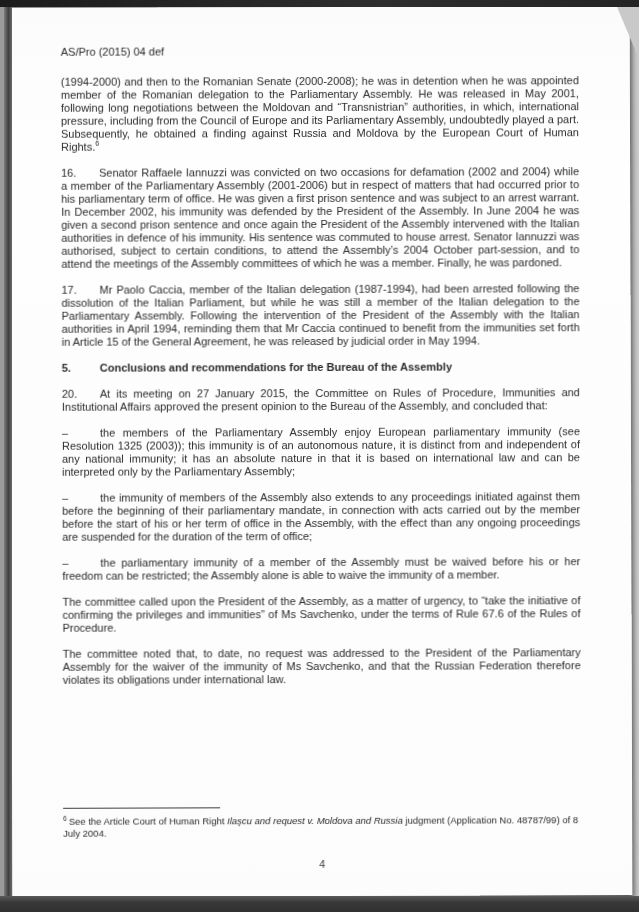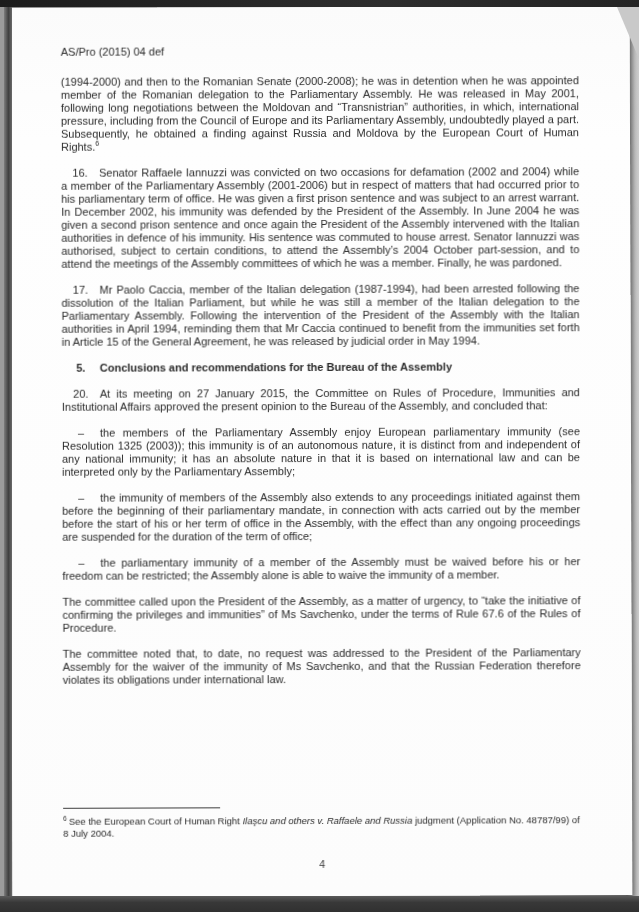--- a/index.html
+++ b/index.html
@@ -54,21 +54,21 @@
   }
   .content {
     position: absolute; left: 51px; top: 38px; width: 518px;
     font-size: 11px; line-height: 13px;
     text-align: justify;
   }
   .doc-ref { margin: 0 0 17px 0; text-align: left; }
   p.para { margin: 0 0 13px 0; }
   .num {
     display: inline-block; width: 38px;
-    text-align: center; vertical-align: top;
+    text-align: left; vertical-align: top;
   }
   .heading { font-weight: bold; margin: 2px 0 14px 0; text-align: left; }
   sup.fn-ref { font-size: 7px; line-height: 0; vertical-align: super; }
   .footnote {
     position: absolute; left: 51px; top: 800px; width: 518px;
     font-size: 9.5px; line-height: 11.5px; text-align: left;
   }
   .fn-rule {
     width: 157px; height: 0;
     border-top: 1.4px solid #3c3c3c;
@@ -114,21 +114,21 @@
       <p class="para"><span class="num">–</span><span>the parliamentary immunity of a member of the Assembly must be waived before his or her freedom can be restricted; the Assembly alone is able to waive the immunity of a member.</span></p>
 
       <p class="para">The committee called upon the President of the Assembly, as a matter of urgency, to “take the initiative of confirming the privileges and immunities” of Ms Savchenko, under the terms of Rule 67.6 of the Rules of Procedure.</p>
 
       <p class="para">The committee noted that, to date, no request was addressed to the President of the Parliamentary Assembly for the waiver of the immunity of Ms Savchenko, and that the Russian Federation therefore violates its obligations under international law.</p>
 
     </div>
 
     <div class="footnote">
       <div class="fn-rule"></div>
-      <div><sup class="fn-marker">6</sup><span>See the European Court of Human Right </span><span class="fn-italic">Ilaşcu and others v. Raffaele and Russia</span><span> judgment (Application No. 48787/99) of 8 July 2004.</span></div>
+      <div><sup class="fn-marker">6</sup><span>See the Article Court of Human Right </span><span class="fn-italic">Ilaşcu and request v. Moldova and Russia</span><span> judgment (Application No. 48787/99) of 8 July 2004.</span></div>
     </div>
 
     <div class="page-num">4</div>
 
   </div>
 </div>
 
 <div class="band-bottom"></div>
 
 </body></html>

